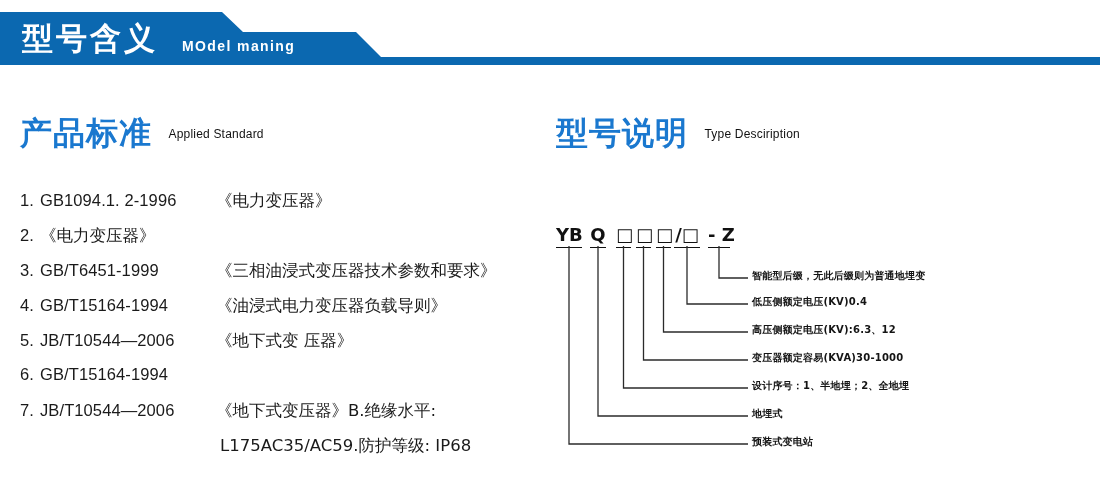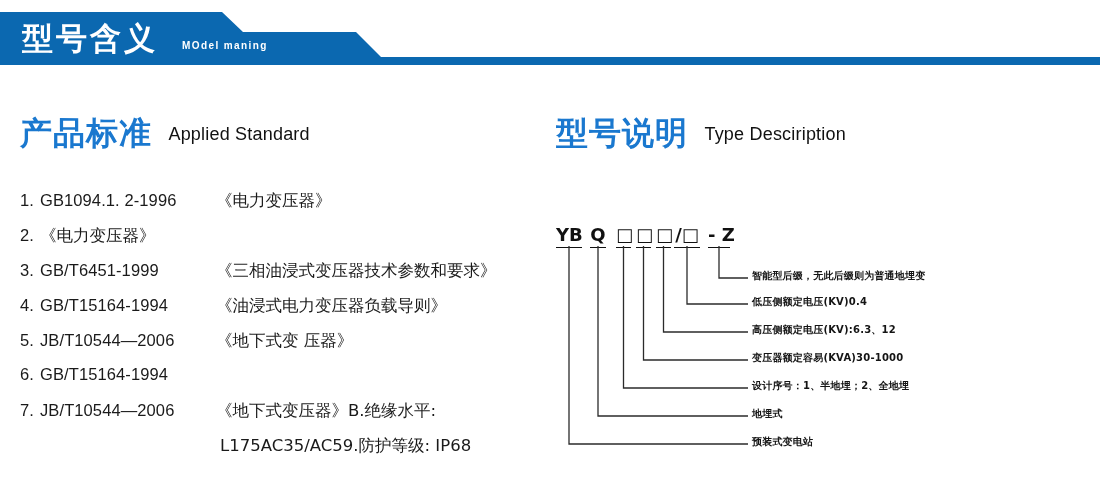--- a/index.html
+++ b/index.html
@@ -38,42 +38,42 @@
     font-weight: bold;
     color: #ffffff;
     letter-spacing: 3px;
     line-height: 38px;
     font-family: "DejaVu Sans", "Liberation Sans", sans-serif;
   }
   .banner-title-en {
     position: absolute;
     left: 182px;
     top: 25px;
-    font-size: 10px;
+    font-size: 14px;
     font-weight: bold;
     color: #ffffff;
     letter-spacing: 1.4px;
     line-height: 18px;
   }
 
   
   .section-heading {
     position: absolute;
     white-space: nowrap;
   }
   .section-heading .zh {
     font-size: 32px;
     font-weight: bold;
     color: #1a78cf;
     letter-spacing: 1px;
     font-family: Liberation Mono, monospace;
     vertical-align: middle;
   }
   .section-heading .en {
-    font-size: 18px;
+    font-size: 12px;
     color: #111111;
     margin-left: 12px;
     letter-spacing: 0.2px;
     vertical-align: middle;
   }
   #heading-standard { left: 20px; top: 112px; }
   #heading-type     { left: 556px; top: 112px; }
 
   
   .std-list {

